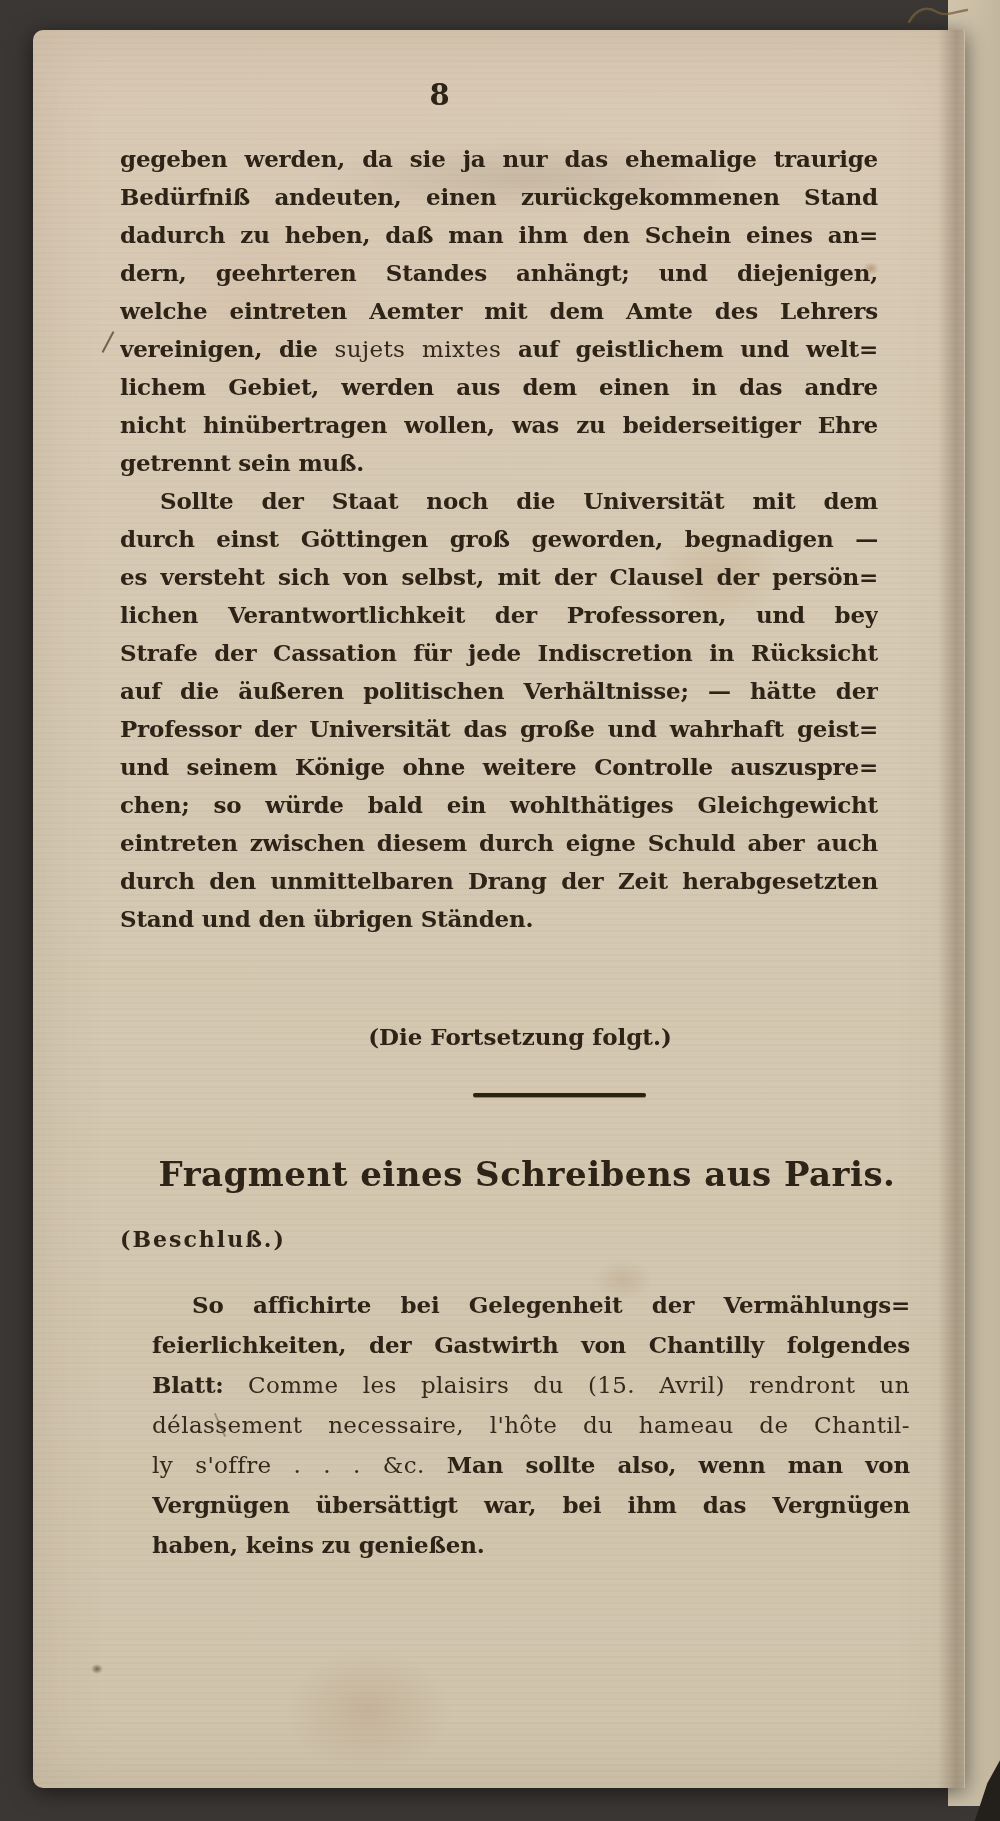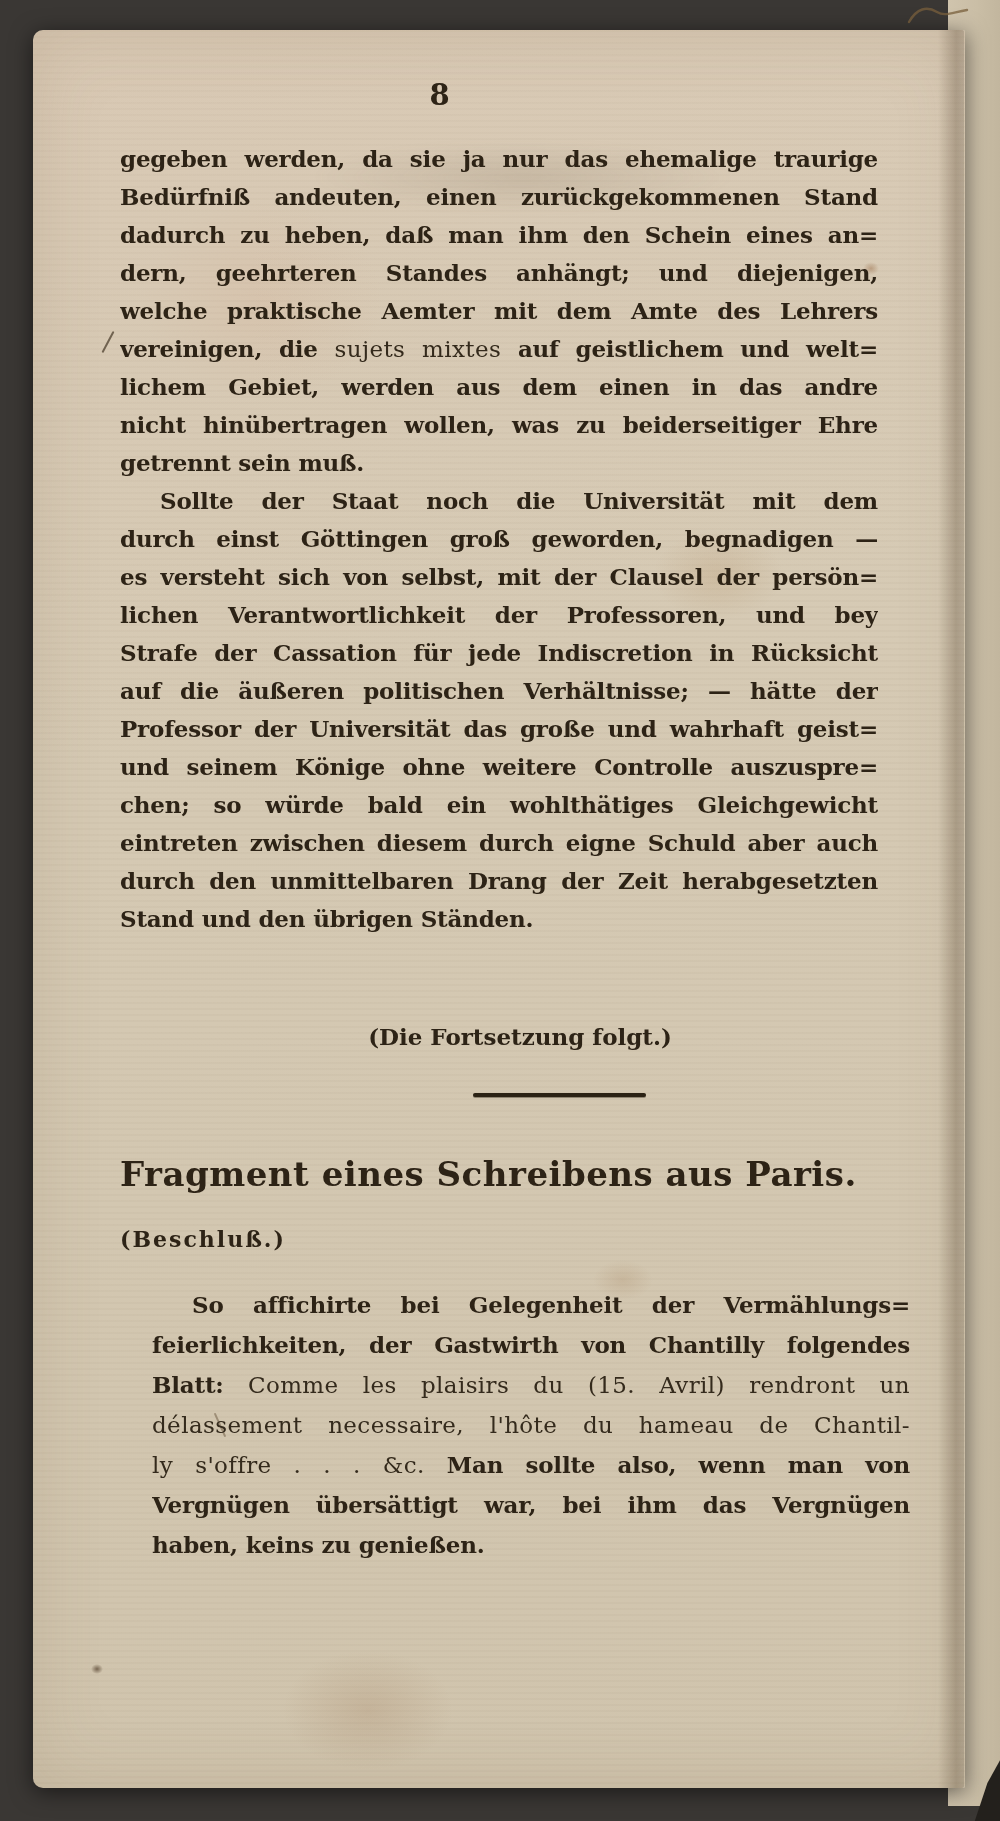--- a/index.html
+++ b/index.html
@@ -63,21 +63,21 @@
   .seg-antiqua{font-weight:normal;letter-spacing:0.4px;color:#342a1c;}
   .continuation-note{
     position:absolute;left:87px;top:992px;width:800px;
     text-align:center;font-size:23px;font-weight:bold;line-height:30px;
   }
   .section-divider{
     position:absolute;left:440px;top:1063px;width:173px;height:4px;
     background:#2b2214;border-radius:2px;
     box-shadow:0 1px 0 rgba(43,34,20,0.4);
   }
-  .heading-wrap{position:absolute;left:87px;top:1124px;width:814px;}
+  .heading-wrap{position:absolute;left:87px;top:1124px;width:814px;text-align:center;}
   .article-title{font-size:34px;font-weight:bold;letter-spacing:0.5px;}
   .article-subtitle{
     position:absolute;left:87px;top:1196px;width:814px;
     font-size:22px;font-weight:bold;letter-spacing:2px;
   }
   
   .stain{position:absolute;border-radius:50%;pointer-events:none;}
   .stain.s1{left:620px;top:500px;width:130px;height:90px;background:radial-gradient(closest-side,rgba(168,128,82,0.20),rgba(168,128,82,0));}
   .stain.s2{left:830px;top:232px;width:16px;height:13px;background:radial-gradient(closest-side,rgba(140,90,50,0.40),rgba(140,90,50,0));}
   .stain.s3{left:250px;top:1620px;width:170px;height:120px;background:radial-gradient(closest-side,rgba(150,112,78,0.20),rgba(150,112,78,0));}
@@ -116,21 +116,21 @@
   <div class="pencil-mark"></div>
 
   <div class="text-layer">
     <div class="pagenum">8</div>
 
     <div class="body-column" id="article-conclusion-body">
         <div class="line"><span class="seg-fraktur">gegeben werden, da sie ja nur das ehemalige traurige</span></div>
         <div class="line"><span class="seg-fraktur">Bedürfniß andeuten, einen zurückgekommenen Stand</span></div>
         <div class="line"><span class="seg-fraktur">dadurch zu heben, daß man ihm den Schein eines an=</span></div>
         <div class="line"><span class="seg-fraktur">dern, geehrteren Standes anhängt; und diejenigen,</span></div>
-        <div class="line"><span class="seg-fraktur">welche praktische Aemter mit dem Amte des Lehrers</span></div>
+        <div class="line"><span class="seg-fraktur">welche eintreten Aemter mit dem Amte des Lehrers</span></div>
         <div class="line"><span class="seg-fraktur">vereinigen, die </span><span class="seg-antiqua">sujets mixtes</span><span class="seg-fraktur"> auf geistlichem und welt=</span></div>
         <div class="line"><span class="seg-fraktur">lichem Gebiet, werden aus dem einen in das andre</span></div>
         <div class="line"><span class="seg-fraktur">nicht hinübertragen wollen, was zu beiderseitiger Ehre</span></div>
         <div class="line parend"><span class="seg-fraktur">getrennt sein muß.</span></div>
         <div class="line indent"><span class="seg-fraktur">Sollte der Staat noch die Universität mit dem</span></div>
         <div class="line"><span class="seg-fraktur">durch einst Göttingen groß geworden, begnadigen —</span></div>
         <div class="line"><span class="seg-fraktur">es versteht sich von selbst, mit der Clausel der persön=</span></div>
         <div class="line"><span class="seg-fraktur">lichen Verantwortlichkeit der Professoren, und bey</span></div>
         <div class="line"><span class="seg-fraktur">Strafe der Cassation für jede Indiscretion in Rücksicht</span></div>
         <div class="line"><span class="seg-fraktur">auf die äußeren politischen Verhältnisse; — hätte der</span></div>

